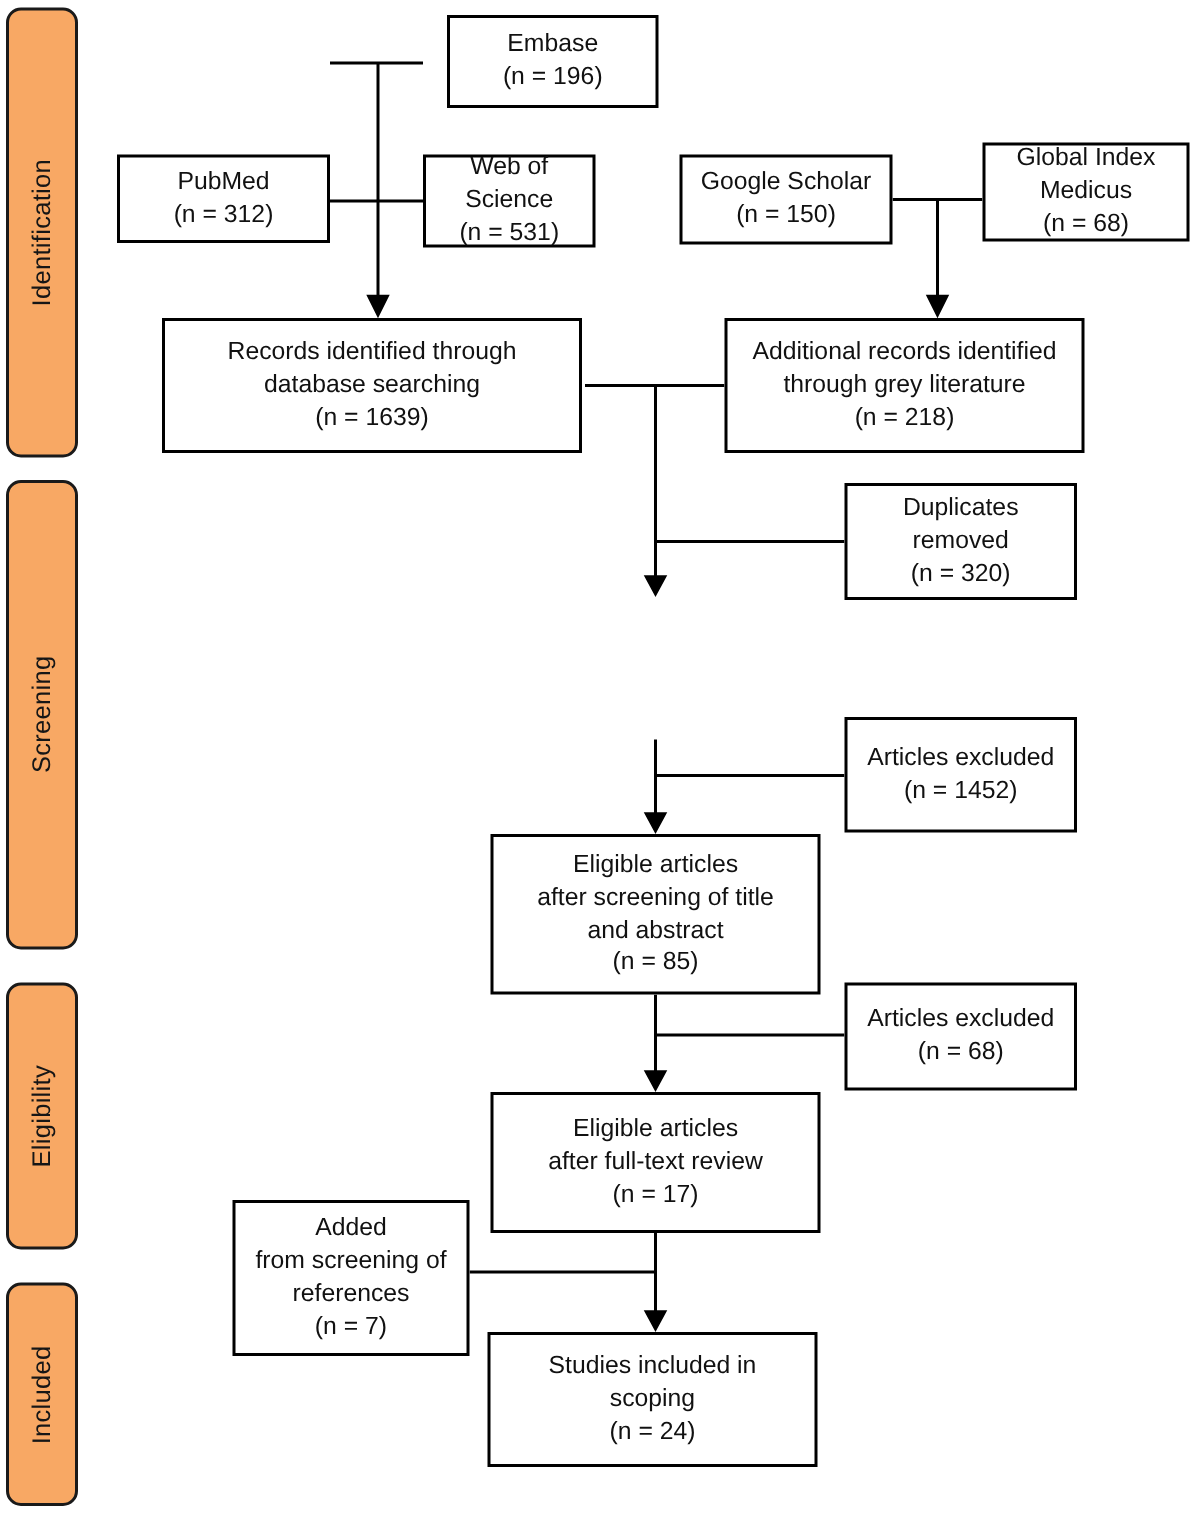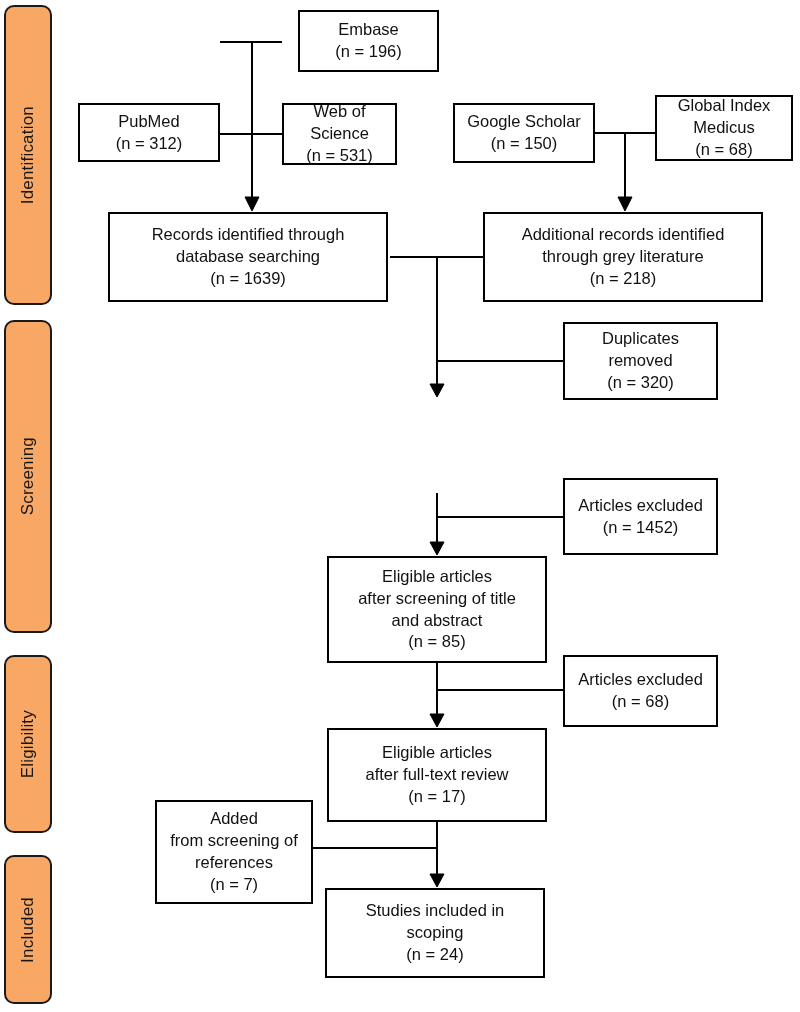--- a/index.html
+++ b/index.html
@@ -60,21 +60,21 @@
   #stage-included       { left: 4px;  top: 855px; width: 48px; height: 149px; }
 
   
   #node-scopus             { left: 78px;  top: 10px;  width: 142px; height: 62px; }
   #node-embase             { left: 282px; top: 10px;  width: 141px; height: 62px; margin-left: 16px; }
   #node-pubmed             { left: 78px;  top: 103px; width: 142px; height: 59px; }
   #node-web-of-science     { left: 282px; top: 103px; width: 115px; height: 62px; }
   #node-google-scholar     { left: 453px; top: 103px; width: 142px; height: 60px; }
   #node-global-index       { left: 655px; top: 95px;  width: 138px; height: 66px; }
   #node-records-db         { left: 108px; top: 212px; width: 280px; height: 90px; }
-  #node-records-grey       { left: 483px; top: 212px; width: 280px; height: 90px; }
+  #node-records-grey       { left: 483px; top: 212px; width: 240px; height: 90px; }
   #node-duplicates         { left: 563px; top: 322px; width: 155px; height: 78px; }
   #node-unique             { left: 327px; top: 398px; width: 220px; height: 95px; }
   #node-excluded-screening { left: 563px; top: 478px; width: 155px; height: 77px; }
   #node-eligible-title     { left: 327px; top: 556px; width: 220px; height: 107px; }
   #node-excluded-fulltext  { left: 563px; top: 655px; width: 155px; height: 72px; }
   #node-eligible-fulltext  { left: 327px; top: 728px; width: 220px; height: 94px; }
   #node-added-references   { left: 155px; top: 800px; width: 158px; height: 104px; }
   #node-studies-included   { left: 325px; top: 888px; width: 220px; height: 90px; }
 </style>
 </head>

